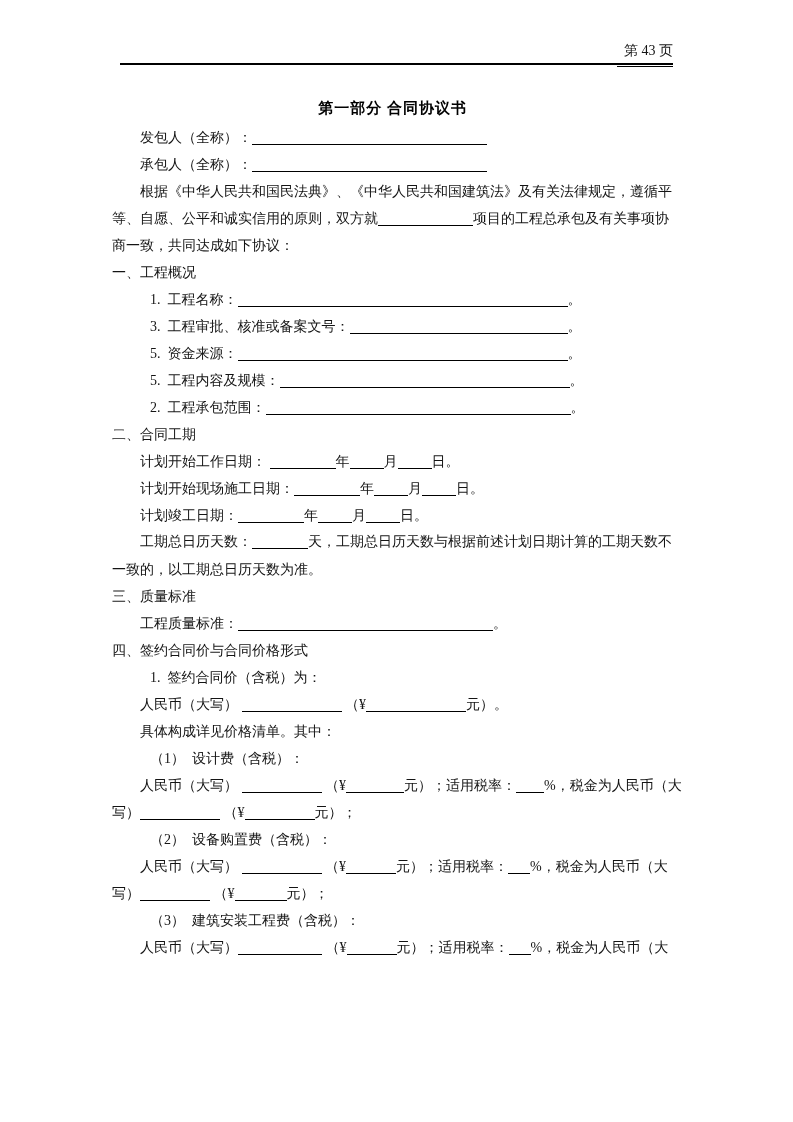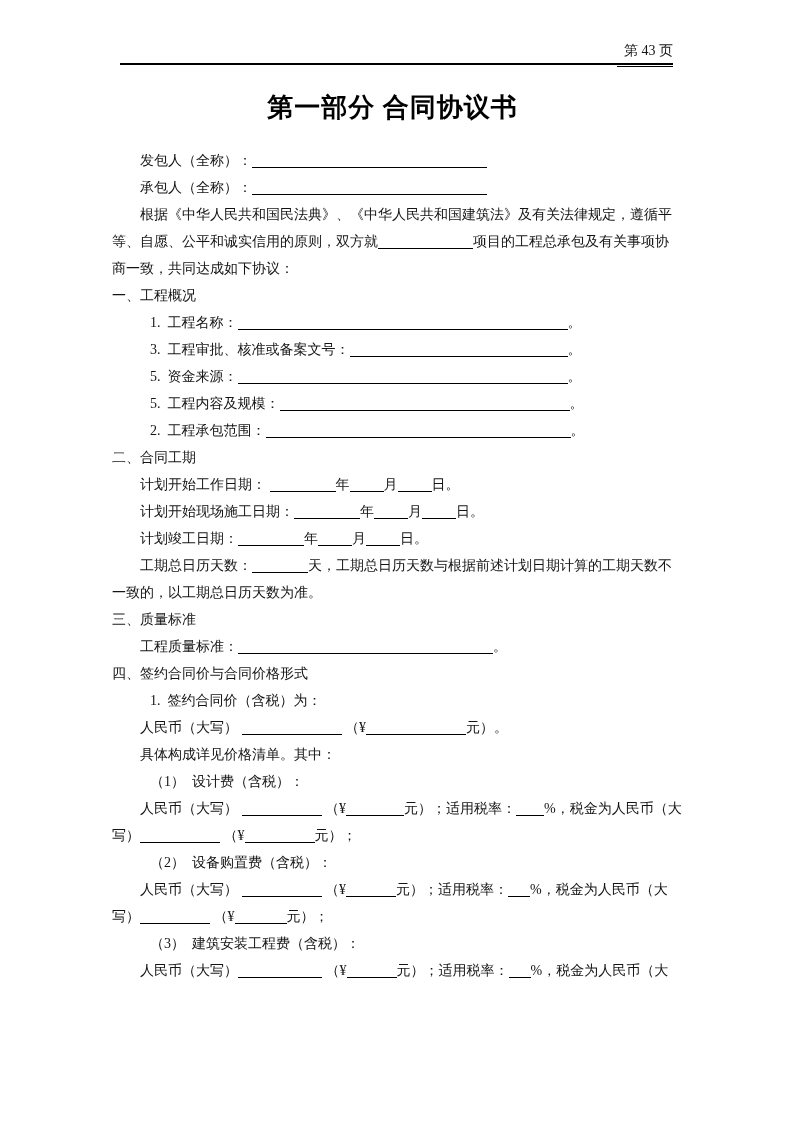--- a/index.html
+++ b/index.html
@@ -35,28 +35,28 @@
     margin-left: 8px;
   }
   .pagenum-underline {
     width: 56px;
     border-top: 1px solid #000000;
     margin: 1px 0 0 auto;
   }
   .title {
     margin: 25px 0 0 0;
     text-align: center;
-    font-size: 26px;
+    font-size: 15px;
     font-weight: bold;
     line-height: 32px;
     letter-spacing: 1px;
     color: #000000;
   }
   .body {
-    margin-top: 23px;
+    margin-top: 0;
   }
   .line {
     font-size: 14px;
     line-height: 27px;
     height: 27px;
     white-space: pre;
   }
   .blank {
     display: inline-block;
     height: 1px;
@@ -84,21 +84,21 @@
         <div class="line"><span>一、工程概况</span></div>
         <div class="line" style="padding-left: 38px;"><span>1.  工程名称：</span><span class="blank" style="width: 330px;"></span><span>。</span></div>
         <div class="line" style="padding-left: 38px;"><span>3.  工程审批、核准或备案文号：</span><span class="blank" style="width: 218px;"></span><span>。</span></div>
         <div class="line" style="padding-left: 38px;"><span>5.  资金来源：</span><span class="blank" style="width: 330px;"></span><span>。</span></div>
         <div class="line" style="padding-left: 38px;"><span>5.  工程内容及规模：</span><span class="blank" style="width: 290px;"></span><span>。</span></div>
         <div class="line" style="padding-left: 38px;"><span>2.  工程承包范围：</span><span class="blank" style="width: 305px;"></span><span>。</span></div>
         <div class="line"><span>二、合同工期</span></div>
         <div class="line" style="padding-left: 28px;"><span>计划开始工作日期： </span><span class="blank" style="width: 66px;"></span><span>年</span><span class="blank" style="width: 34px;"></span><span>月</span><span class="blank" style="width: 34px;"></span><span>日。</span></div>
         <div class="line" style="padding-left: 28px;"><span>计划开始现场施工日期：</span><span class="blank" style="width: 66px;"></span><span>年</span><span class="blank" style="width: 34px;"></span><span>月</span><span class="blank" style="width: 34px;"></span><span>日。</span></div>
         <div class="line" style="padding-left: 28px;"><span>计划竣工日期：</span><span class="blank" style="width: 66px;"></span><span>年</span><span class="blank" style="width: 34px;"></span><span>月</span><span class="blank" style="width: 34px;"></span><span>日。</span></div>
-        <div class="line" style="padding-left: 28px;"><span>工期总日历天数：</span><span class="blank" style="width: 56px;"></span><span>天，工期总日历天数与根据前述计划日期计算的工期天数不</span></div>
+        <div class="line" style="padding-left: 28px; font-family: Liberation Mono, monospace;"><span>工期总日历天数：</span><span class="blank" style="width: 56px;"></span><span>天，工期总日历天数与根据前述计划日期计算的工期天数不</span></div>
         <div class="line"><span>一致的，以工期总日历天数为准。</span></div>
         <div class="line"><span>三、质量标准</span></div>
         <div class="line" style="padding-left: 28px;"><span>工程质量标准：</span><span class="blank" style="width: 255px;"></span><span>。</span></div>
         <div class="line"><span>四、签约合同价与合同价格形式</span></div>
         <div class="line" style="padding-left: 38px;"><span>1.  签约合同价（含税）为：</span></div>
         <div class="line" style="padding-left: 28px;"><span>人民币（大写） </span><span class="blank" style="width: 100px;"></span><span> （¥</span><span class="blank" style="width: 100px;"></span><span>元）。</span></div>
         <div class="line" style="padding-left: 28px;"><span>具体构成详见价格清单。其中：</span></div>
         <div class="line" style="padding-left: 38px;"><span>（1）  设计费（含税）：</span></div>
         <div class="line" style="padding-left: 28px;"><span>人民币（大写） </span><span class="blank" style="width: 80px;"></span><span> （¥</span><span class="blank" style="width: 58px;"></span><span>元）；适用税率：</span><span class="blank" style="width: 28px;"></span><span>%，税金为人民币（大</span></div>
         <div class="line"><span>写）</span><span class="blank" style="width: 80px;"></span><span> （¥</span><span class="blank" style="width: 70px;"></span><span>元）；</span></div>

